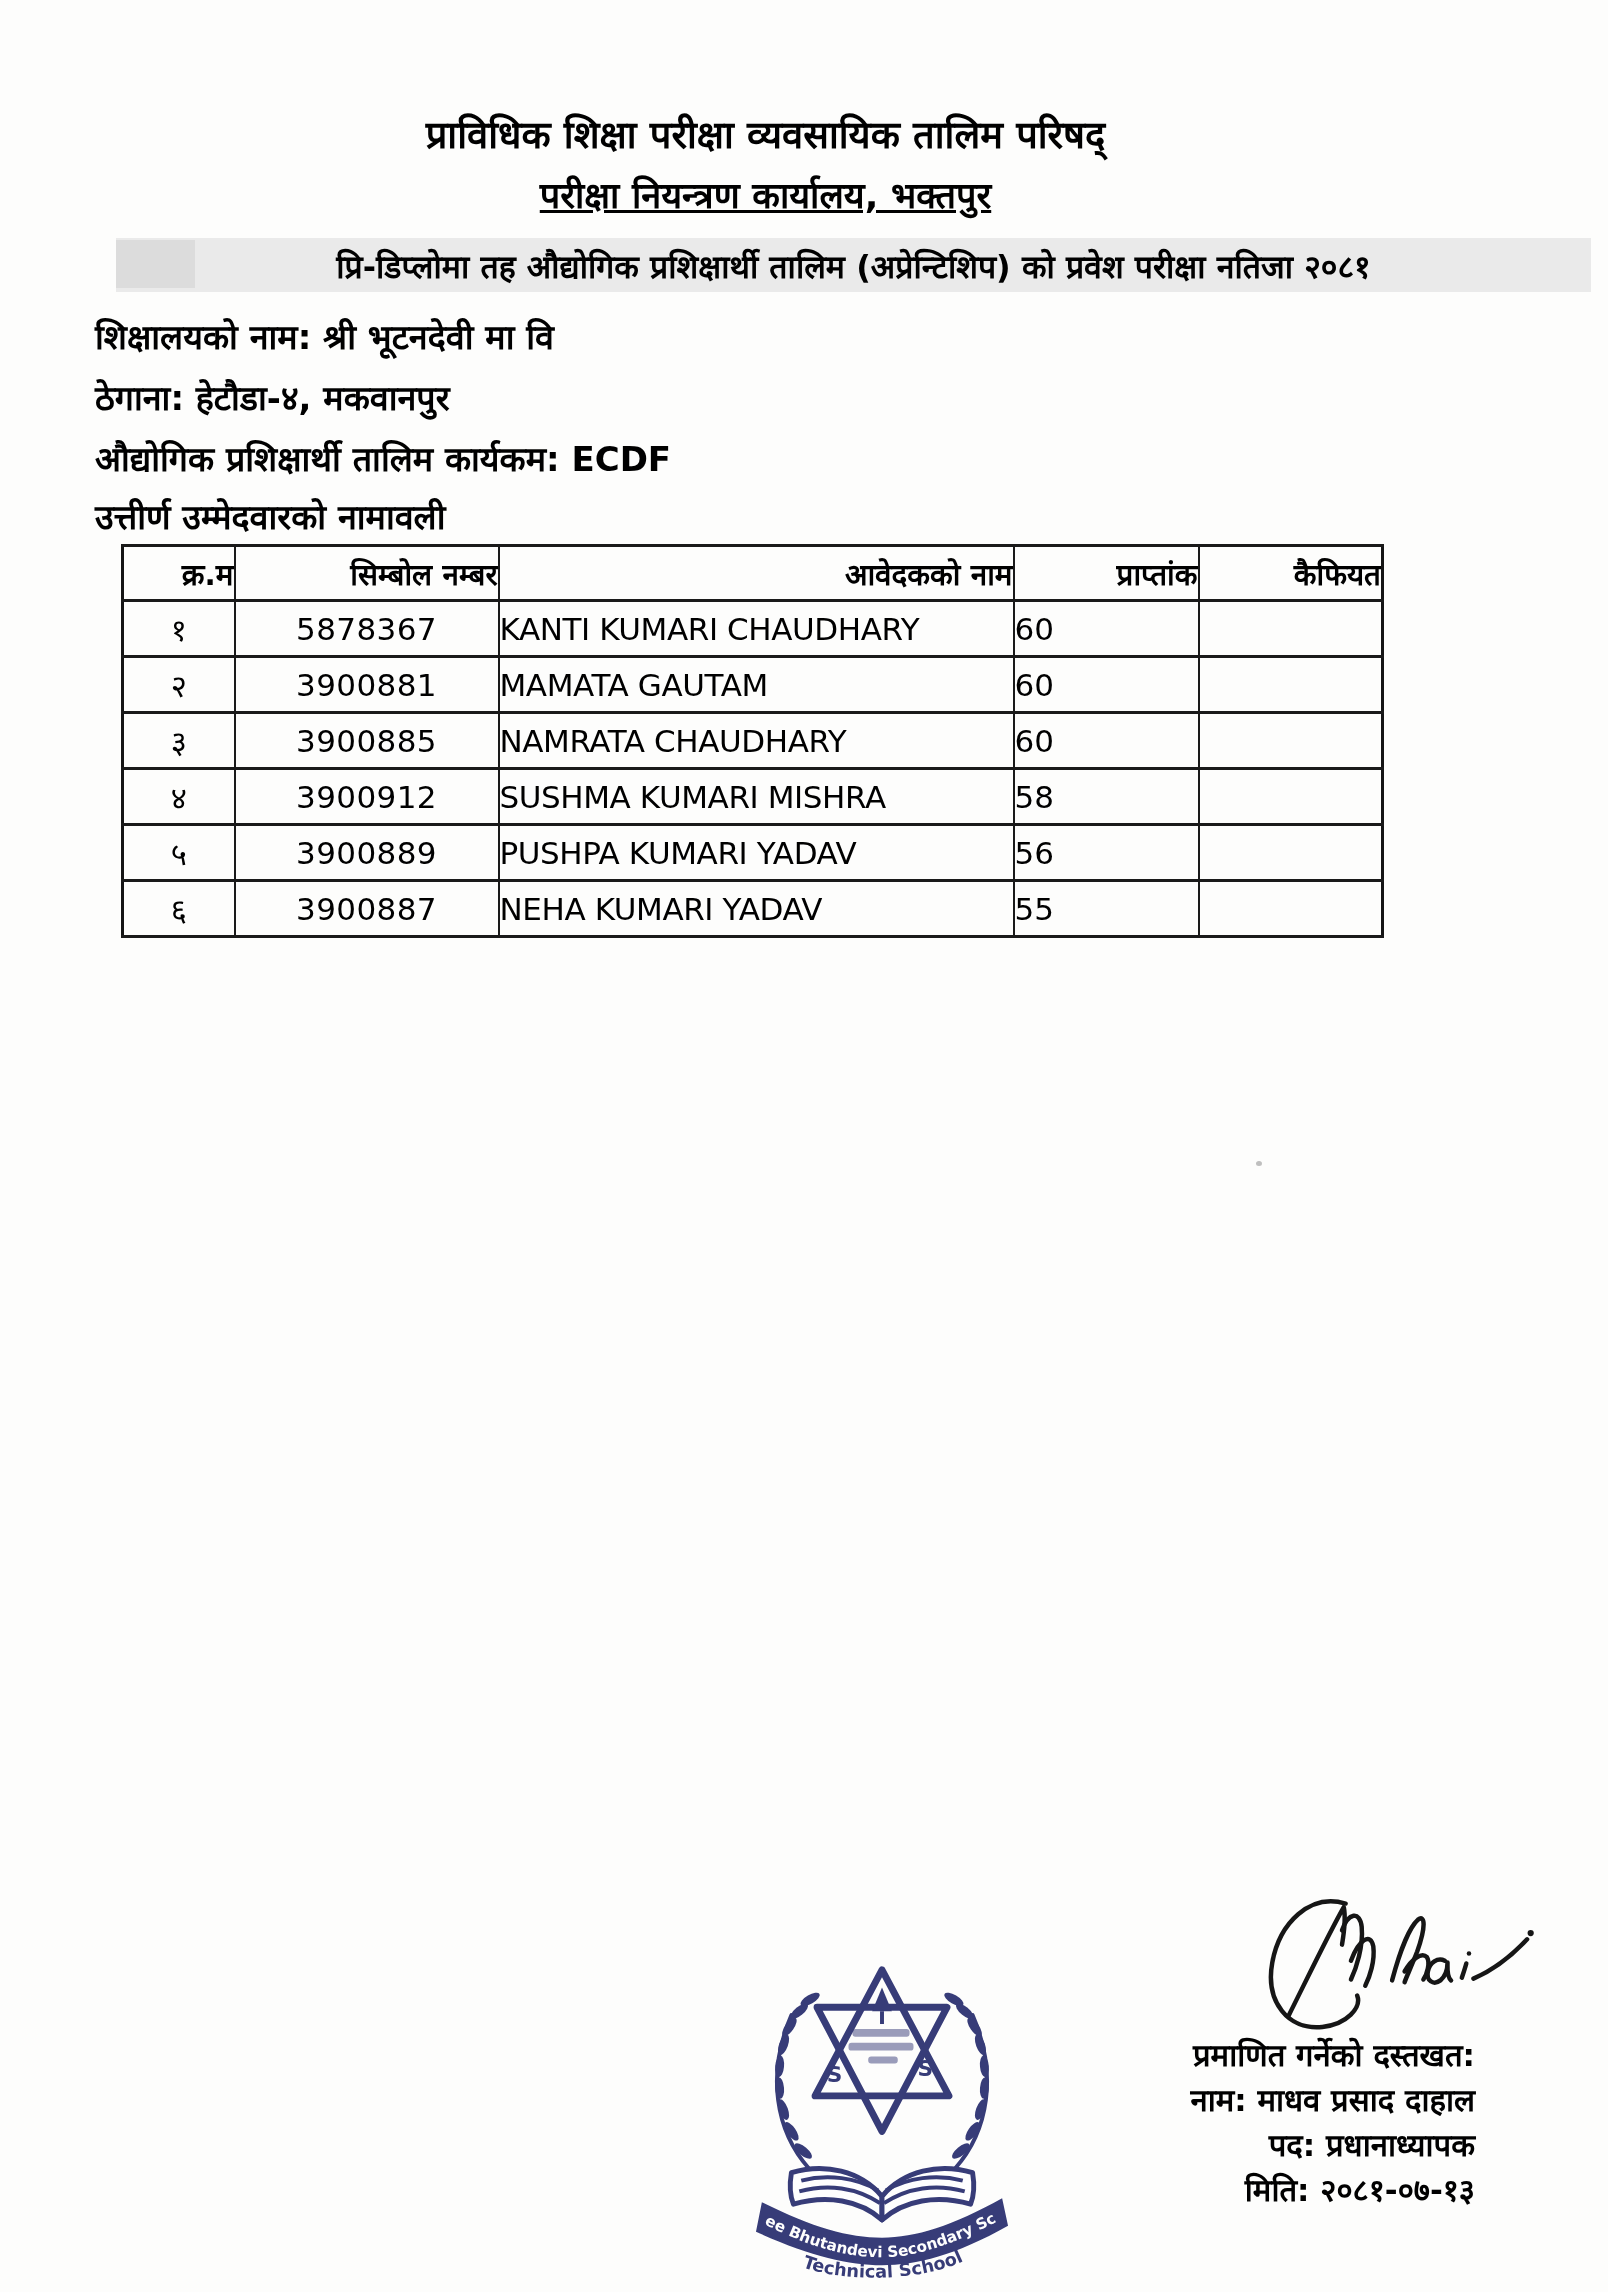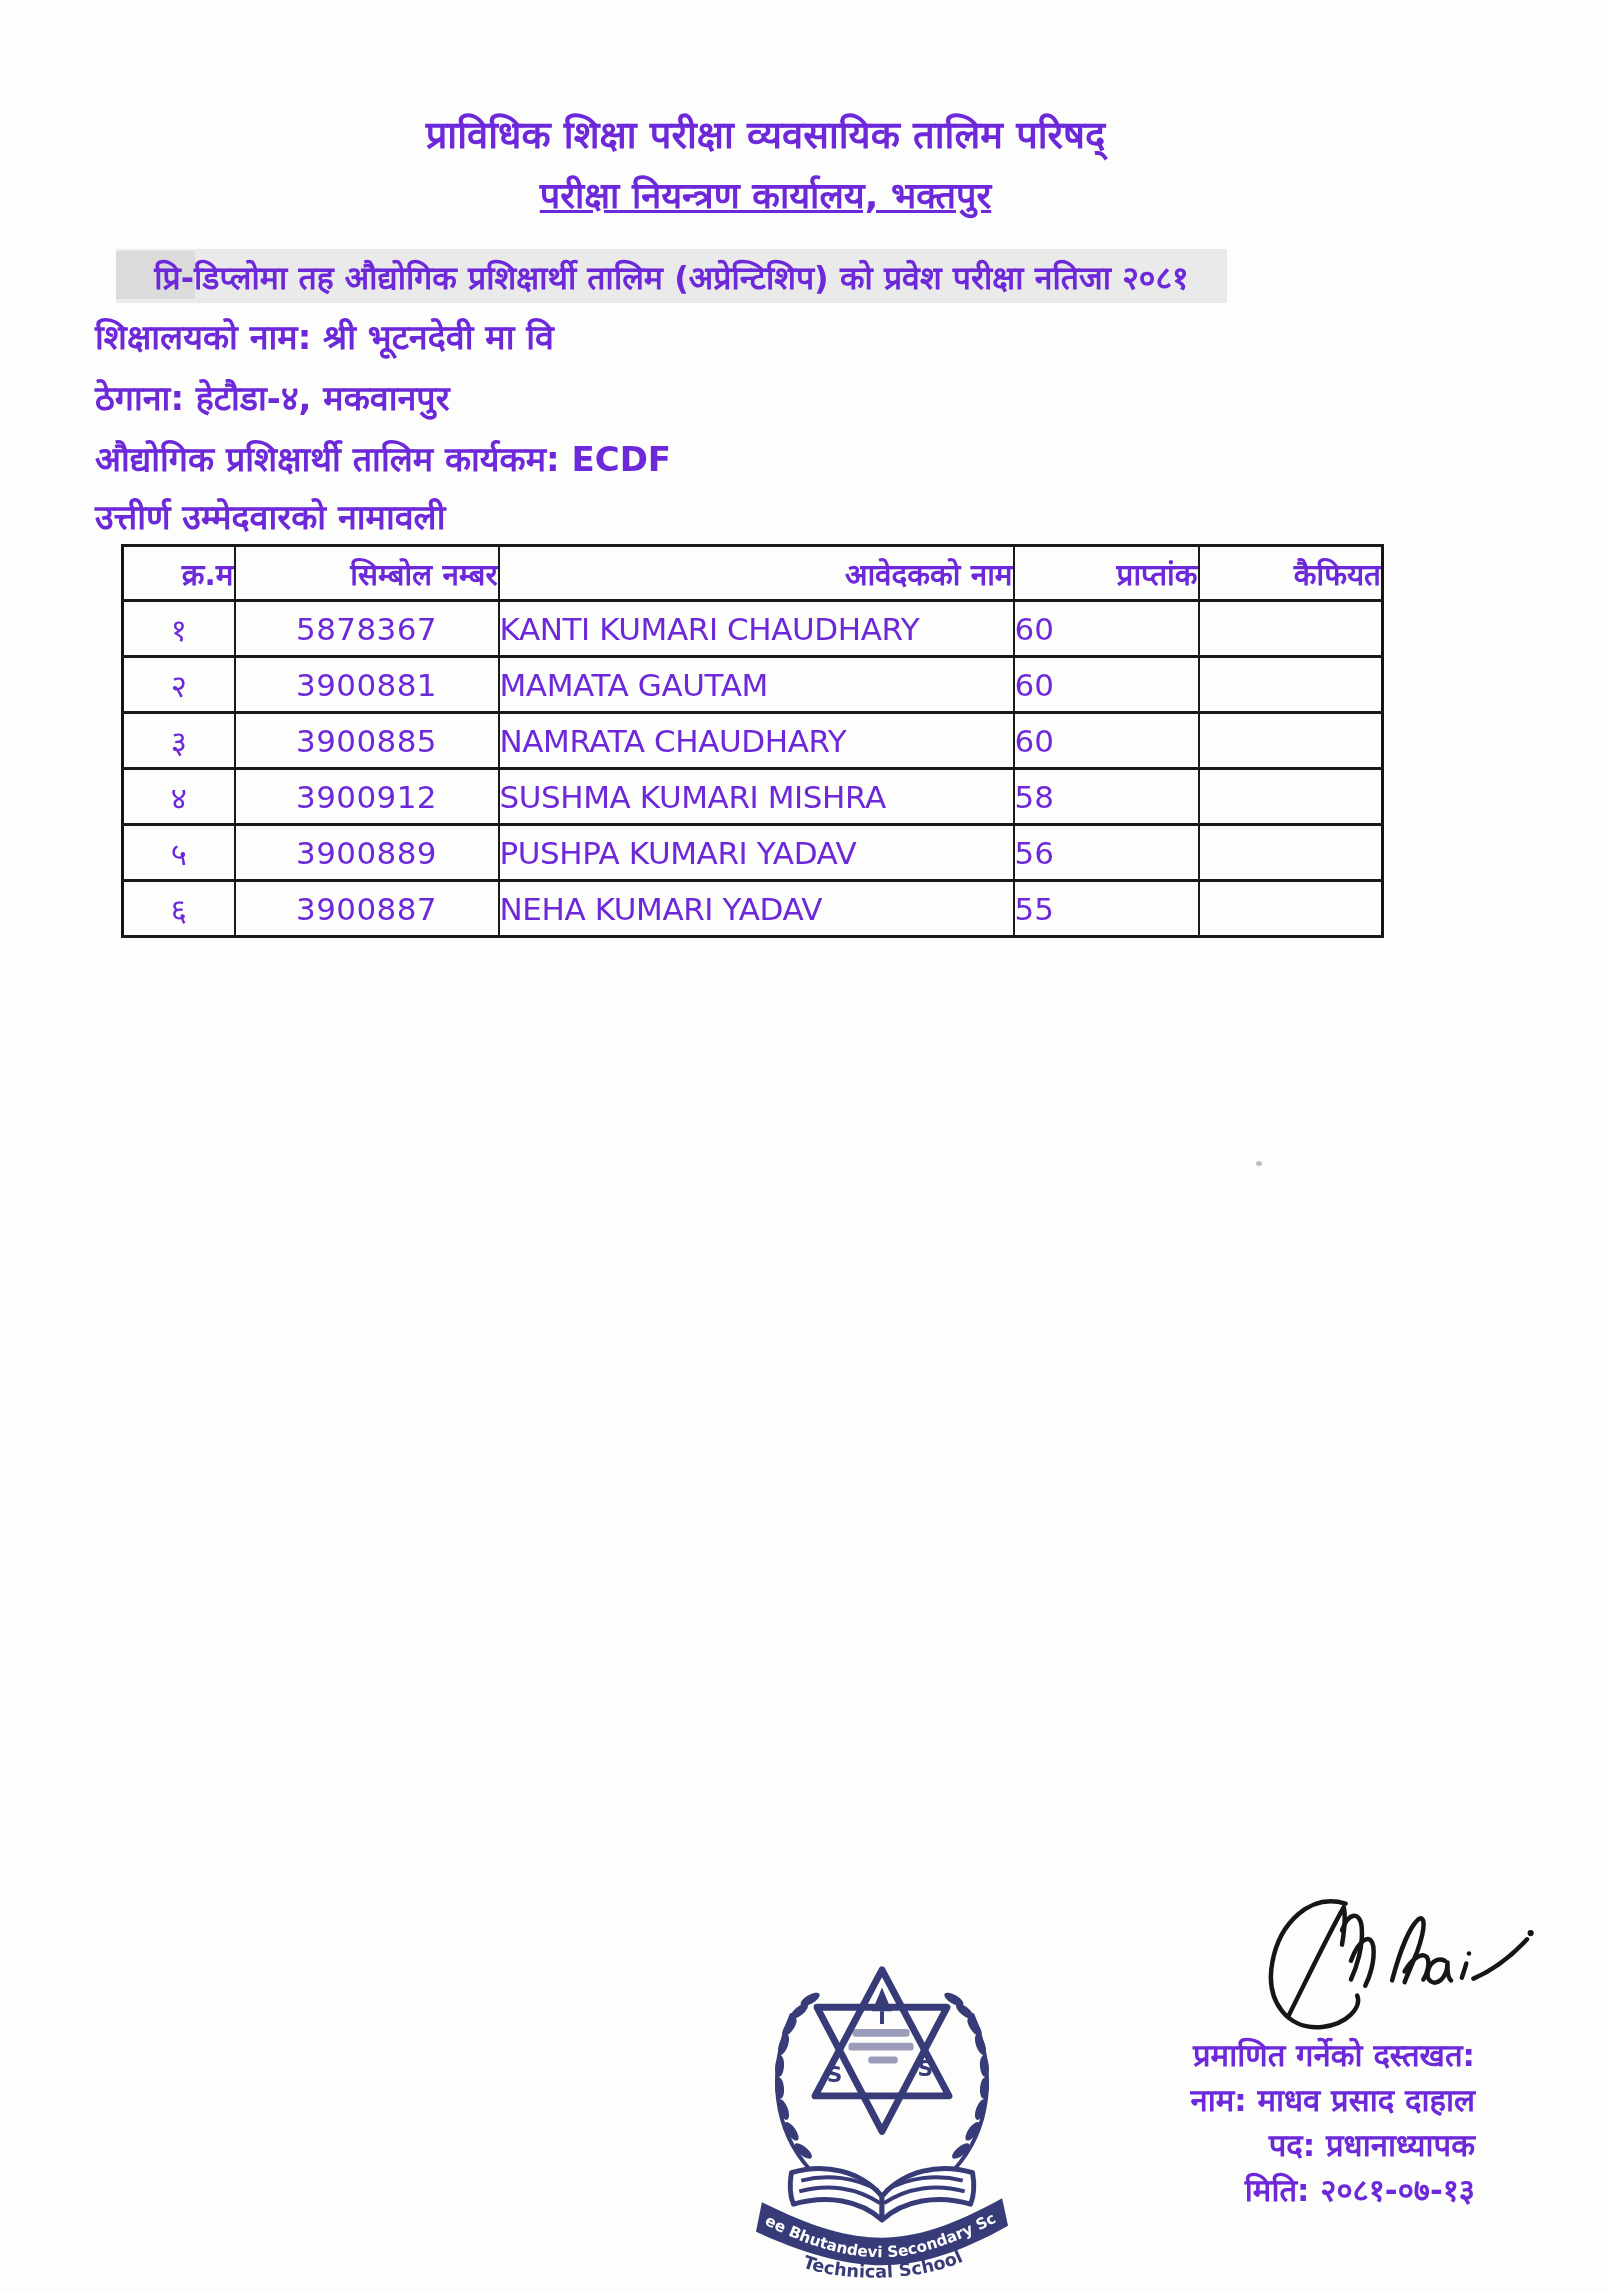--- a/index.html
+++ b/index.html
@@ -1,25 +1,25 @@
 <!DOCTYPE html>
 <html style="font-size:14.3px"><head>
 <meta charset="utf-8">
 <style>
   html,body { margin:0; padding:0; background:#d8d8d8; }
   .page {
     position:relative; width:1608px; height:2293px; margin:0 auto;
     background:#fdfdfc; overflow:hidden;
-    font-family:"DejaVu Sans","Liberation Sans",sans-serif; color:#6d28d9;
+    font-family:"DejaVu Sans","Liberation Sans",sans-serif; color:#000000;
   }
   .org-line1 { position:absolute; top:107px; left:0; width:1531px; text-align:center;
     font-size:38px; font-weight:700; }
   .org-line2 { position:absolute; top:170px; left:0; width:1531px; text-align:center;
     font-size:36px; font-weight:700;text-decoration:underline; }
-  .title-band { position:absolute; left:116px; top:249px; width:1111px; height:54px;
+  .title-band { position:absolute; left:116px; top:238px; width:1475px; height:54px;
     background:#eaeaea; }
   .title-band .cap { position:absolute; left:0; top:1.8px; width:79px; height:48px;
     background:#dcdcdc; }
   .title-band .txt { position:relative; width:100%; height:100%;
     display:flex; align-items:center; justify-content:center;
     font-size:32px; font-weight:700; white-space:nowrap; }
   .info-line { position:absolute; left:95px; font-size:34px; font-weight:600; white-space:nowrap; }
   #info-school  { top:313px; }
   #info-address { top:374px; }
   #info-program { top:435px; }

